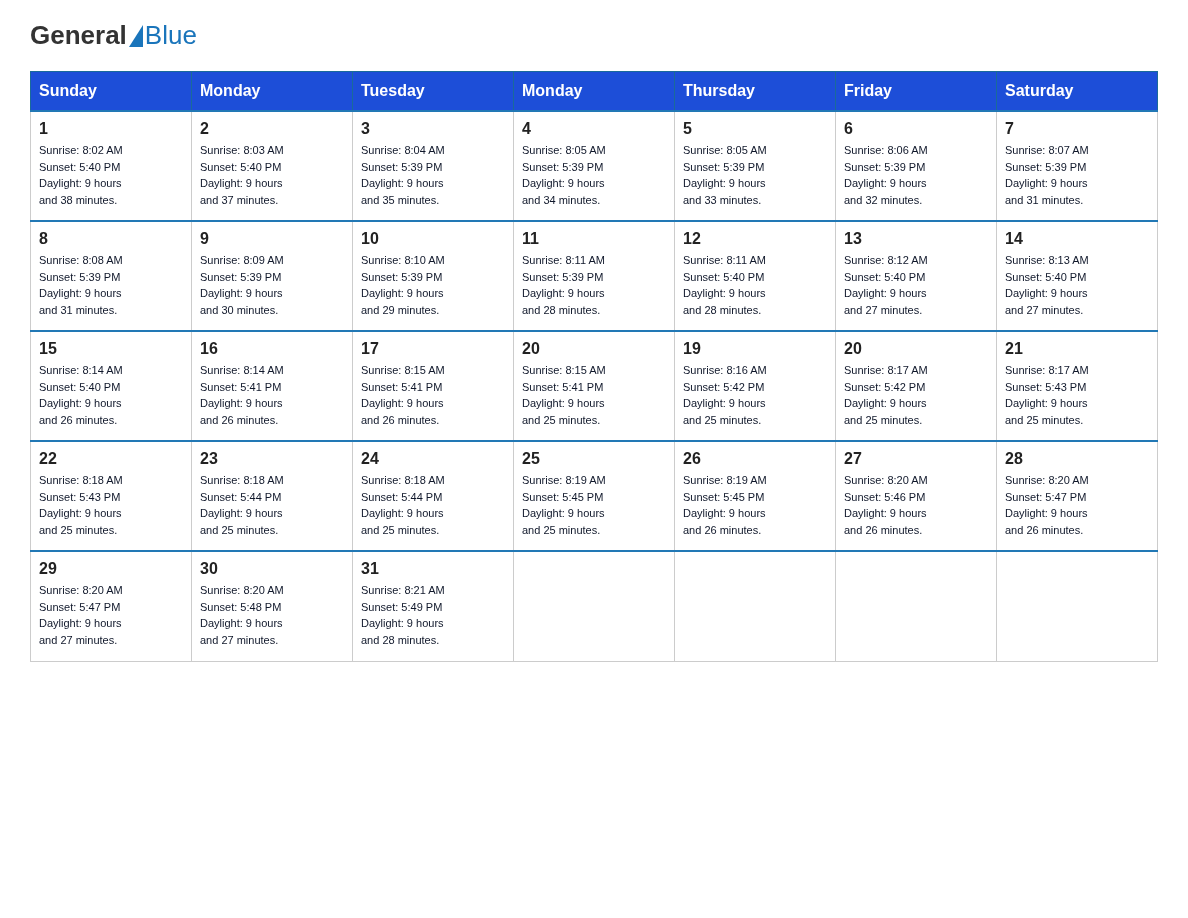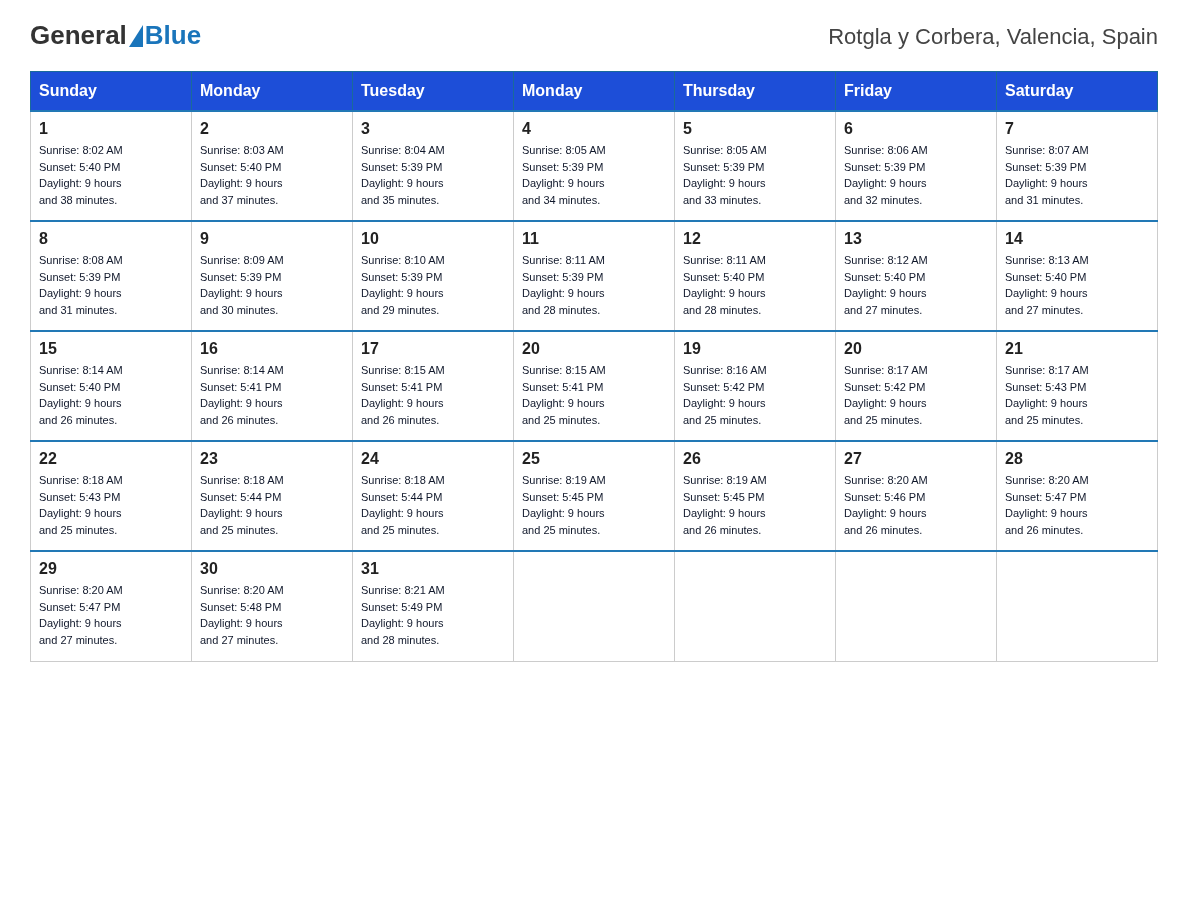--- a/index.html
+++ b/index.html
@@ -33,21 +33,21 @@
       width: 0;
       height: 0;
       border-left: 14px solid transparent;
       border-bottom: 22px solid #1a75bb;
       display: inline-block;
       margin: 0 2px;
     }
     .logo-blue {
       color: #1a75bb;
       font-size: 26px;
-      font-weight: bold;
+      font-weight: normal;
     }
     .logo-line {
       width: 100%;
       height: 3px;
       background: #1a75bb;
       margin-top: 2px;
     }
     .title-block {
       text-align: right;
     }
@@ -108,21 +108,20 @@
 <div class="header">
   <div class="logo">
     <div class="logo-text">
       <span class="logo-general">General</span>
       <span class="logo-triangle"></span>
       <span class="logo-blue">Blue</span>
     </div>
     <div class="logo-line"></div>
   </div>
   <div class="title-block">
-    <div class="location">Rotgla y Corbera, Valencia, Spain</div>
   </div>
 </div>
 
 <table>
   <thead>
     <tr>
     <th>Sunday</th>
         <th>Monday</th>
         <th>Tuesday</th>
         <th>Monday</th>

